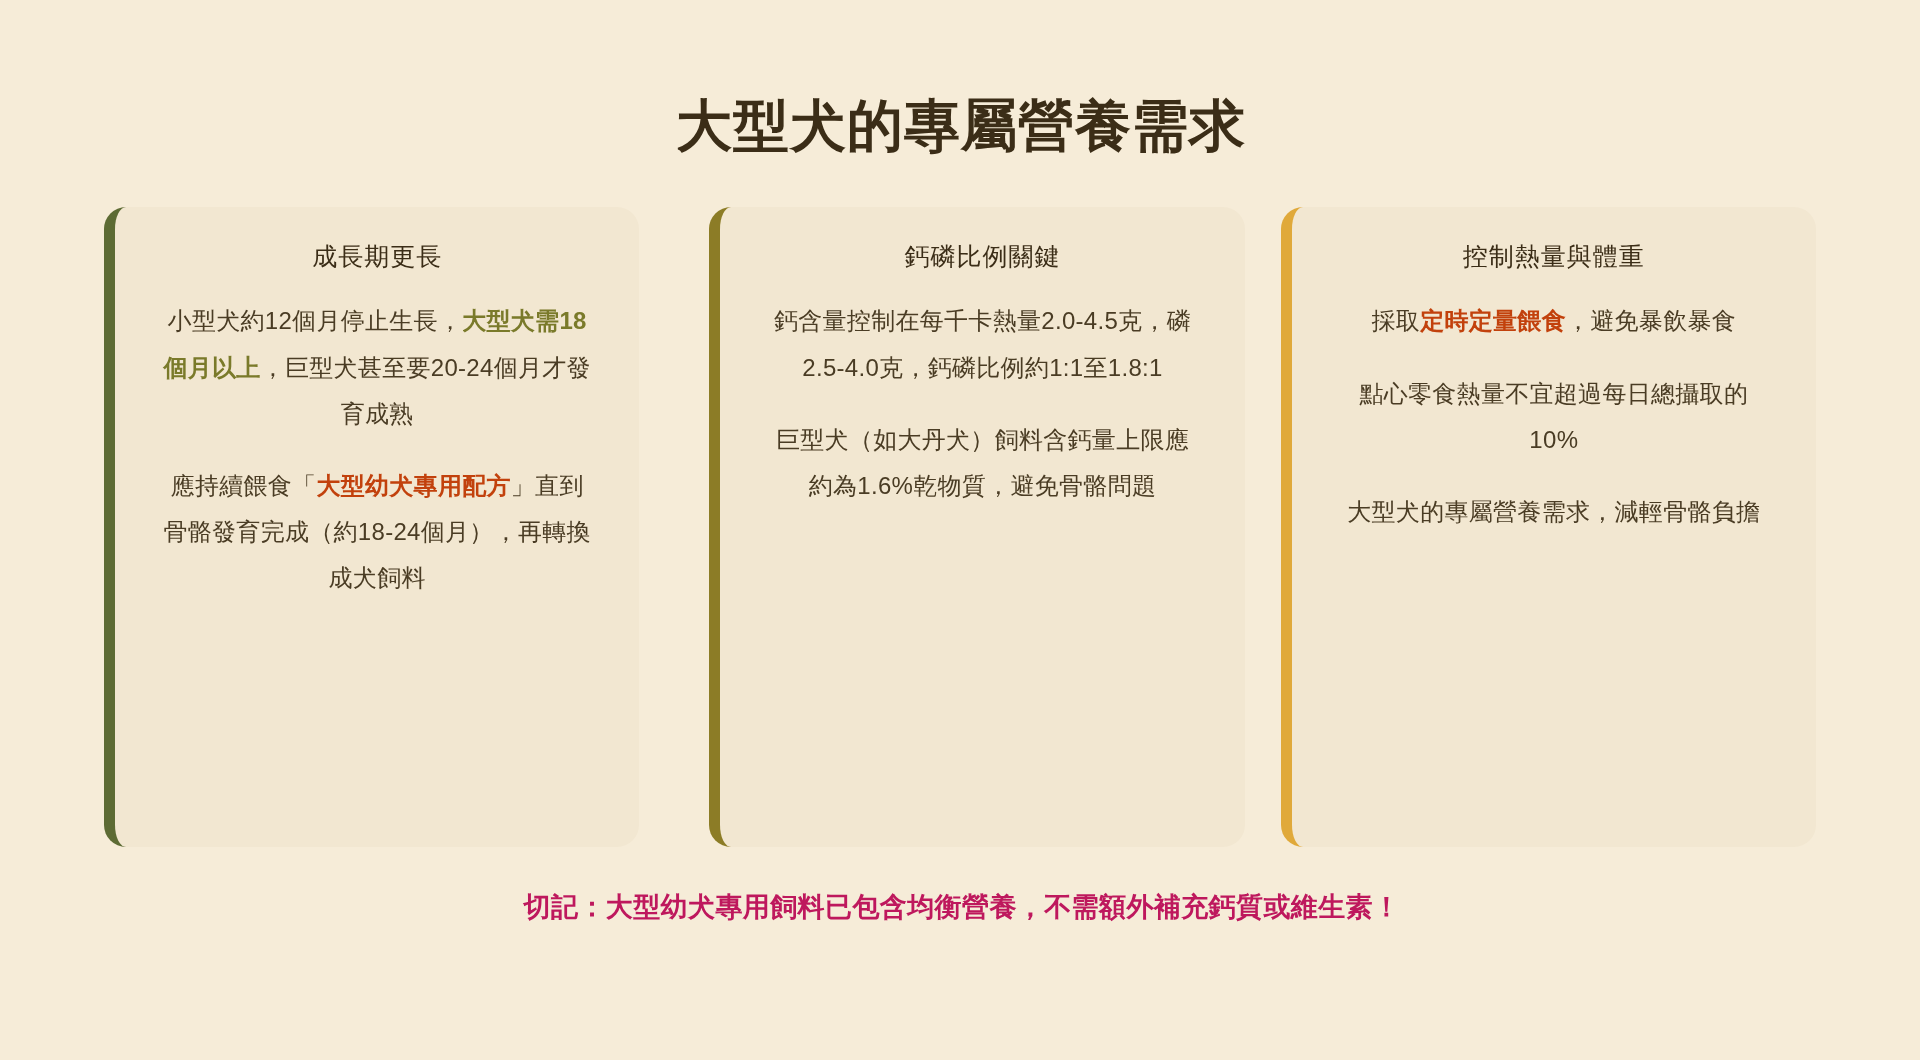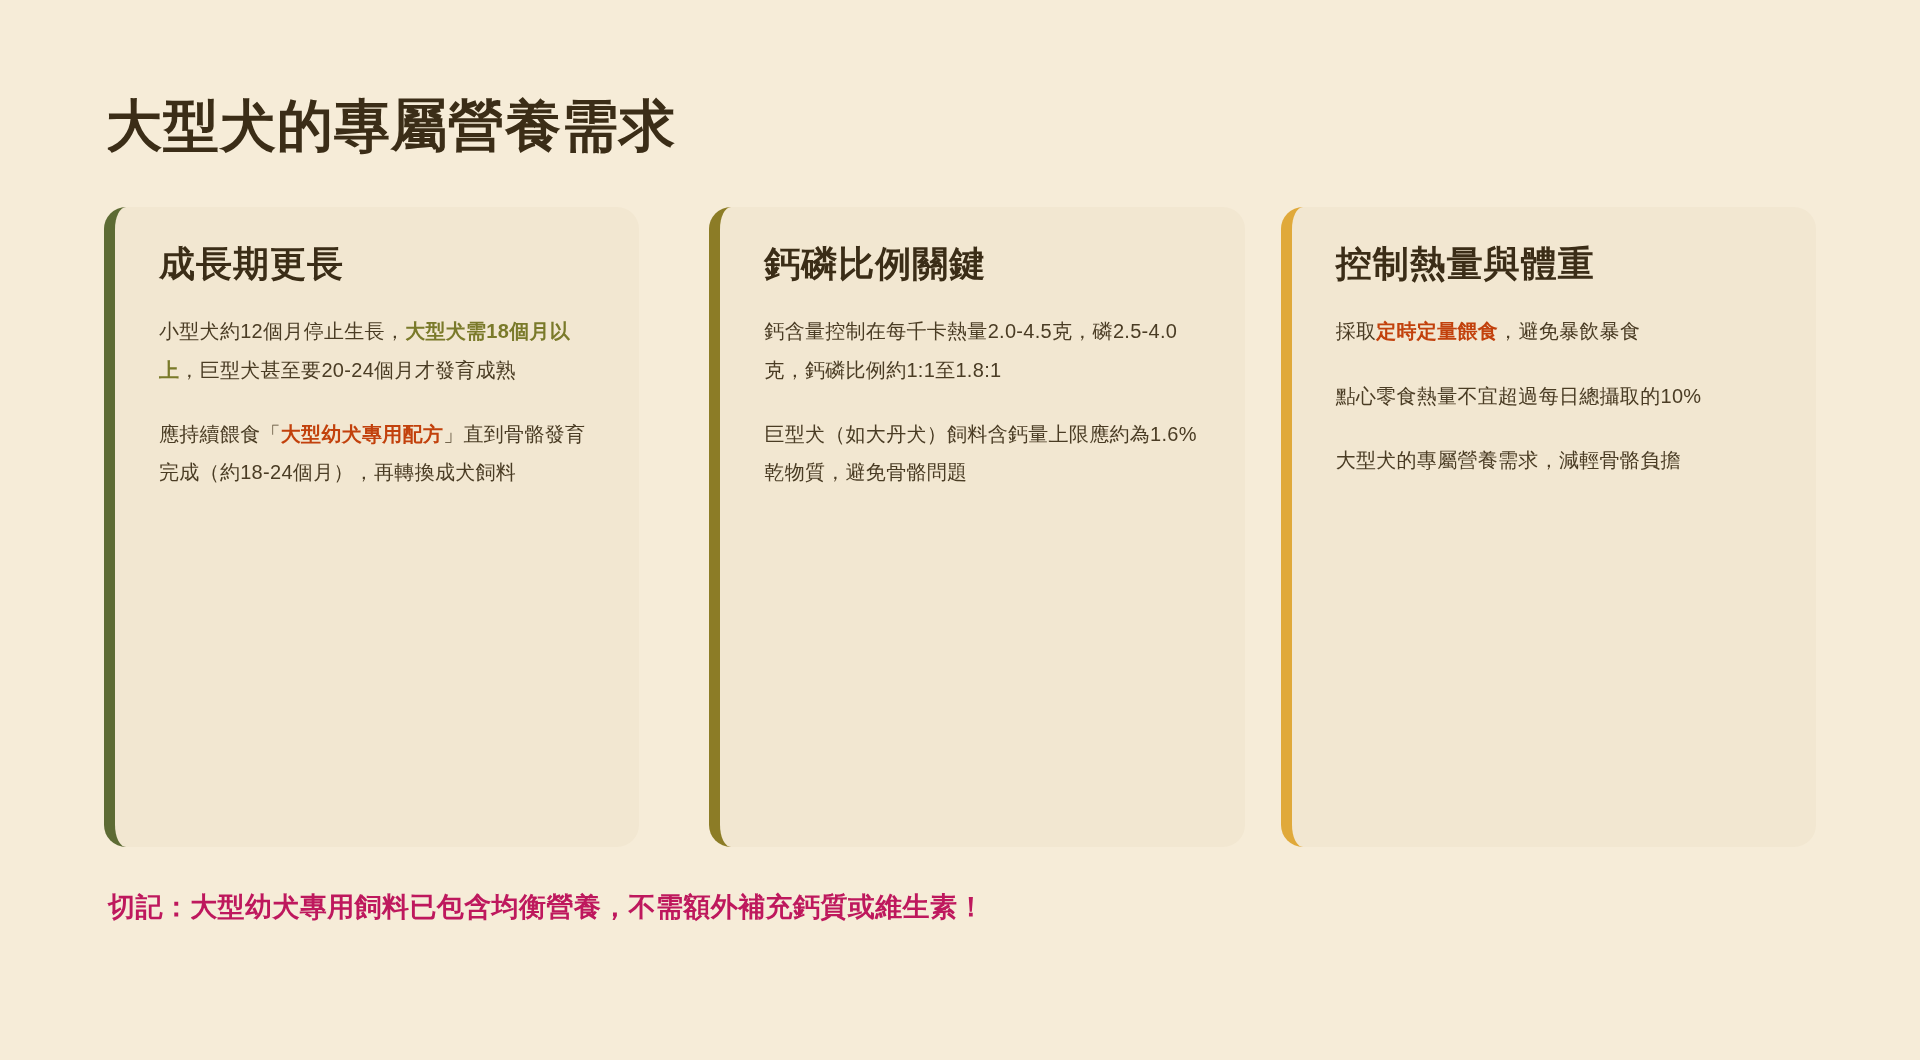--- a/index.html
+++ b/index.html
@@ -13,20 +13,21 @@
     font-family: "Liberation Sans", "DejaVu Sans", sans-serif;
     overflow: hidden;
   }
 
   .page {
     position: relative;
     width: 1920px;
     height: 1060px;
     box-sizing: border-box;
     padding: 92px 104px 0 104px;
+    text-align: center;
   }
 
   .page-title {
     font-size: 56px;
     font-weight: bold;
     color: #3b2d17;
     letter-spacing: 1px;
     line-height: 1.2;
     margin: 0 0 48px 2px;
   }
@@ -45,30 +46,30 @@
     border-left-width: 11px;
     box-sizing: border-box;
     padding: 34px 44px 40px 44px;
     min-height: 640px;
   }
   .card--olive  { border-left-color: #5d6b34; }
   .card--gold   { border-left-color: #8c7c26; }
   .card--amber  { border-left-color: #e0a93a; }
 
   .card-title {
-    font-size: 36px;
-    font-weight: bold;
+    font-size: 25px;
+    font-weight: normal;
     color: #3b2d17;
     letter-spacing: 1px;
     margin: 0 0 26px 0;
     line-height: 1.25;
   }
 
   .card-para {
-    font-size: 20px;
+    font-size: 24px;
     line-height: 1.92;
     color: #4a3c24;
     margin: 0 0 26px 0;
     letter-spacing: 0.3px;
   }
   .card-para:last-child { margin-bottom: 0; }
 
   .hl-olive {
     color: #7a7a2a;
     font-weight: bold;

